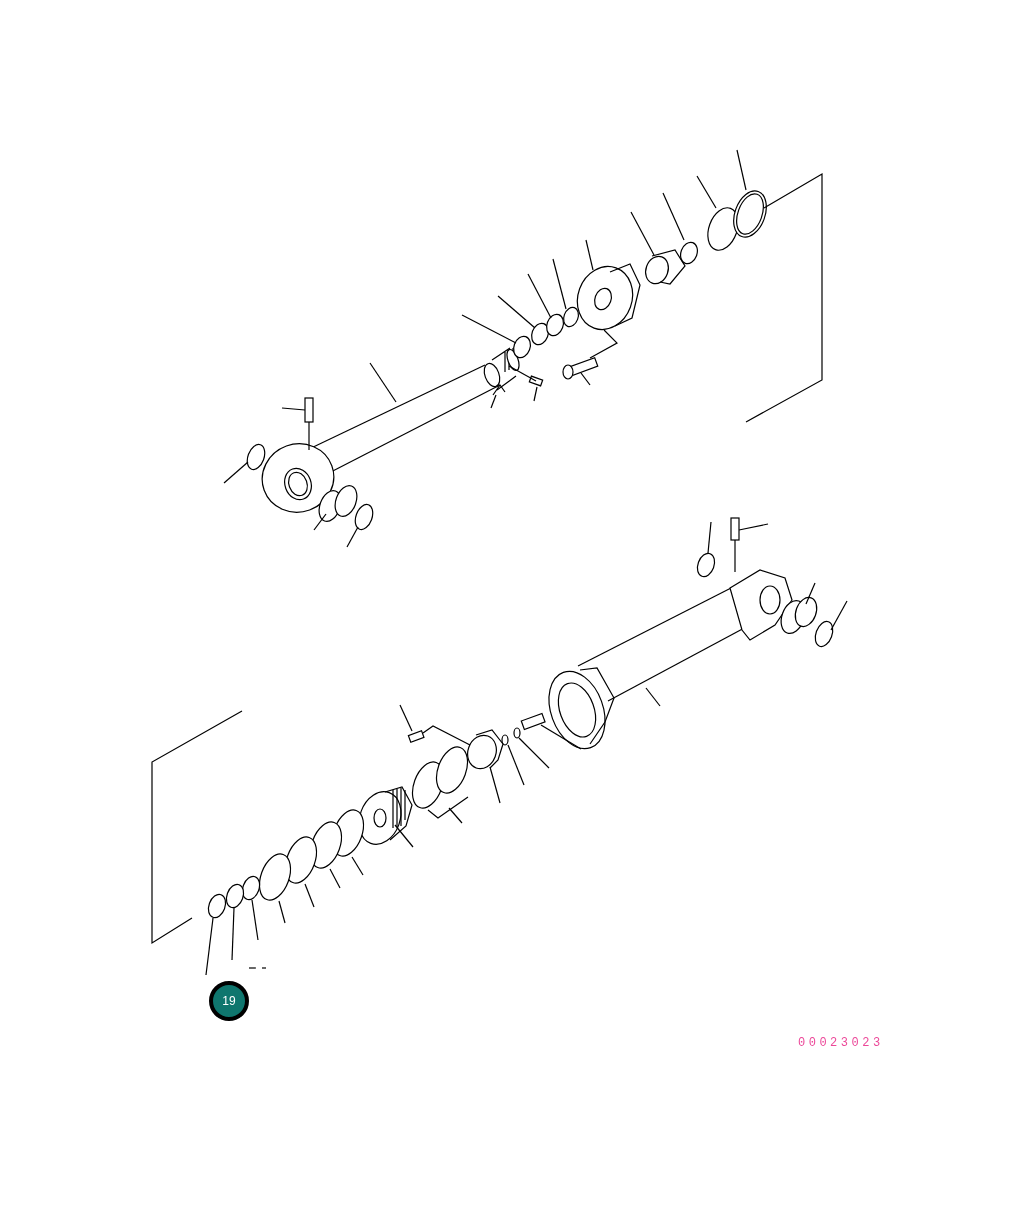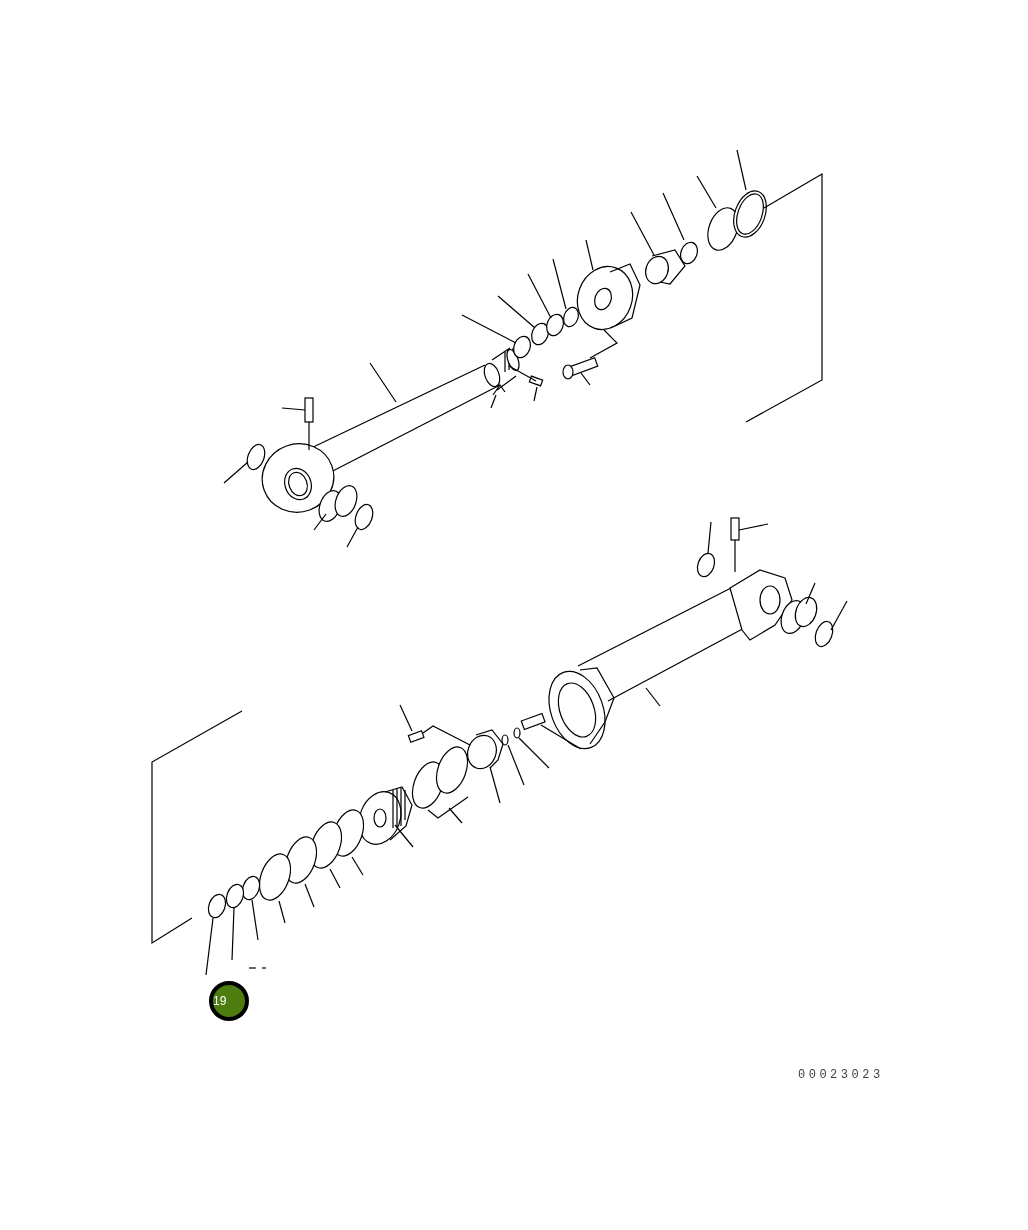--- a/index.html
+++ b/index.html
@@ -1,22 +1,22 @@
 <!DOCTYPE html>
 <html><head>
 <meta charset="utf-8">
 <style>
   html,body{margin:0;padding:0;background:#ffffff;}
   body{width:1028px;height:1230px;position:relative;overflow:hidden;font-family:"Liberation Sans",sans-serif;}
   #diagram{position:absolute;left:0;top:0;width:1028px;height:1230px;}
   #diagram svg{display:block}
   .ln{stroke:#000;stroke-width:1.2;fill:none}
   .fl{stroke:#000;stroke-width:1.2;fill:#fff}
-  .callout{position:absolute;left:209px;top:981px;width:40px;height:40px;border-radius:50%;background:#4d7c0f;border:4px solid #000;box-sizing:border-box;color:#fff;font-size:12px;display:flex;align-items:center;justify-content:flex-start;cursor:pointer}
-  .code{position:absolute;left:798px;top:1068px;font-family:"Liberation Mono",monospace;font-size:12px;letter-spacing:3.5px;color:#404040}
+  .callout{position:absolute;left:209px;top:981px;width:40px;height:40px;border-radius:50%;background:#0f766e;border:4px solid #000;box-sizing:border-box;color:#fff;font-size:12px;display:flex;align-items:center;justify-content:center;cursor:pointer}
+  .code{position:absolute;left:798px;top:1036px;font-family:"Liberation Mono",monospace;font-size:12px;letter-spacing:3.5px;color:#ec4899}
 </style>
 </head>
 <body>
 
 <div id="diagram">
 <svg width="1028" height="1230" viewBox="0 0 1028 1230">
 
   <g>
 
     <line class="ln" x1="307" y1="450" x2="485" y2="365"></line>

